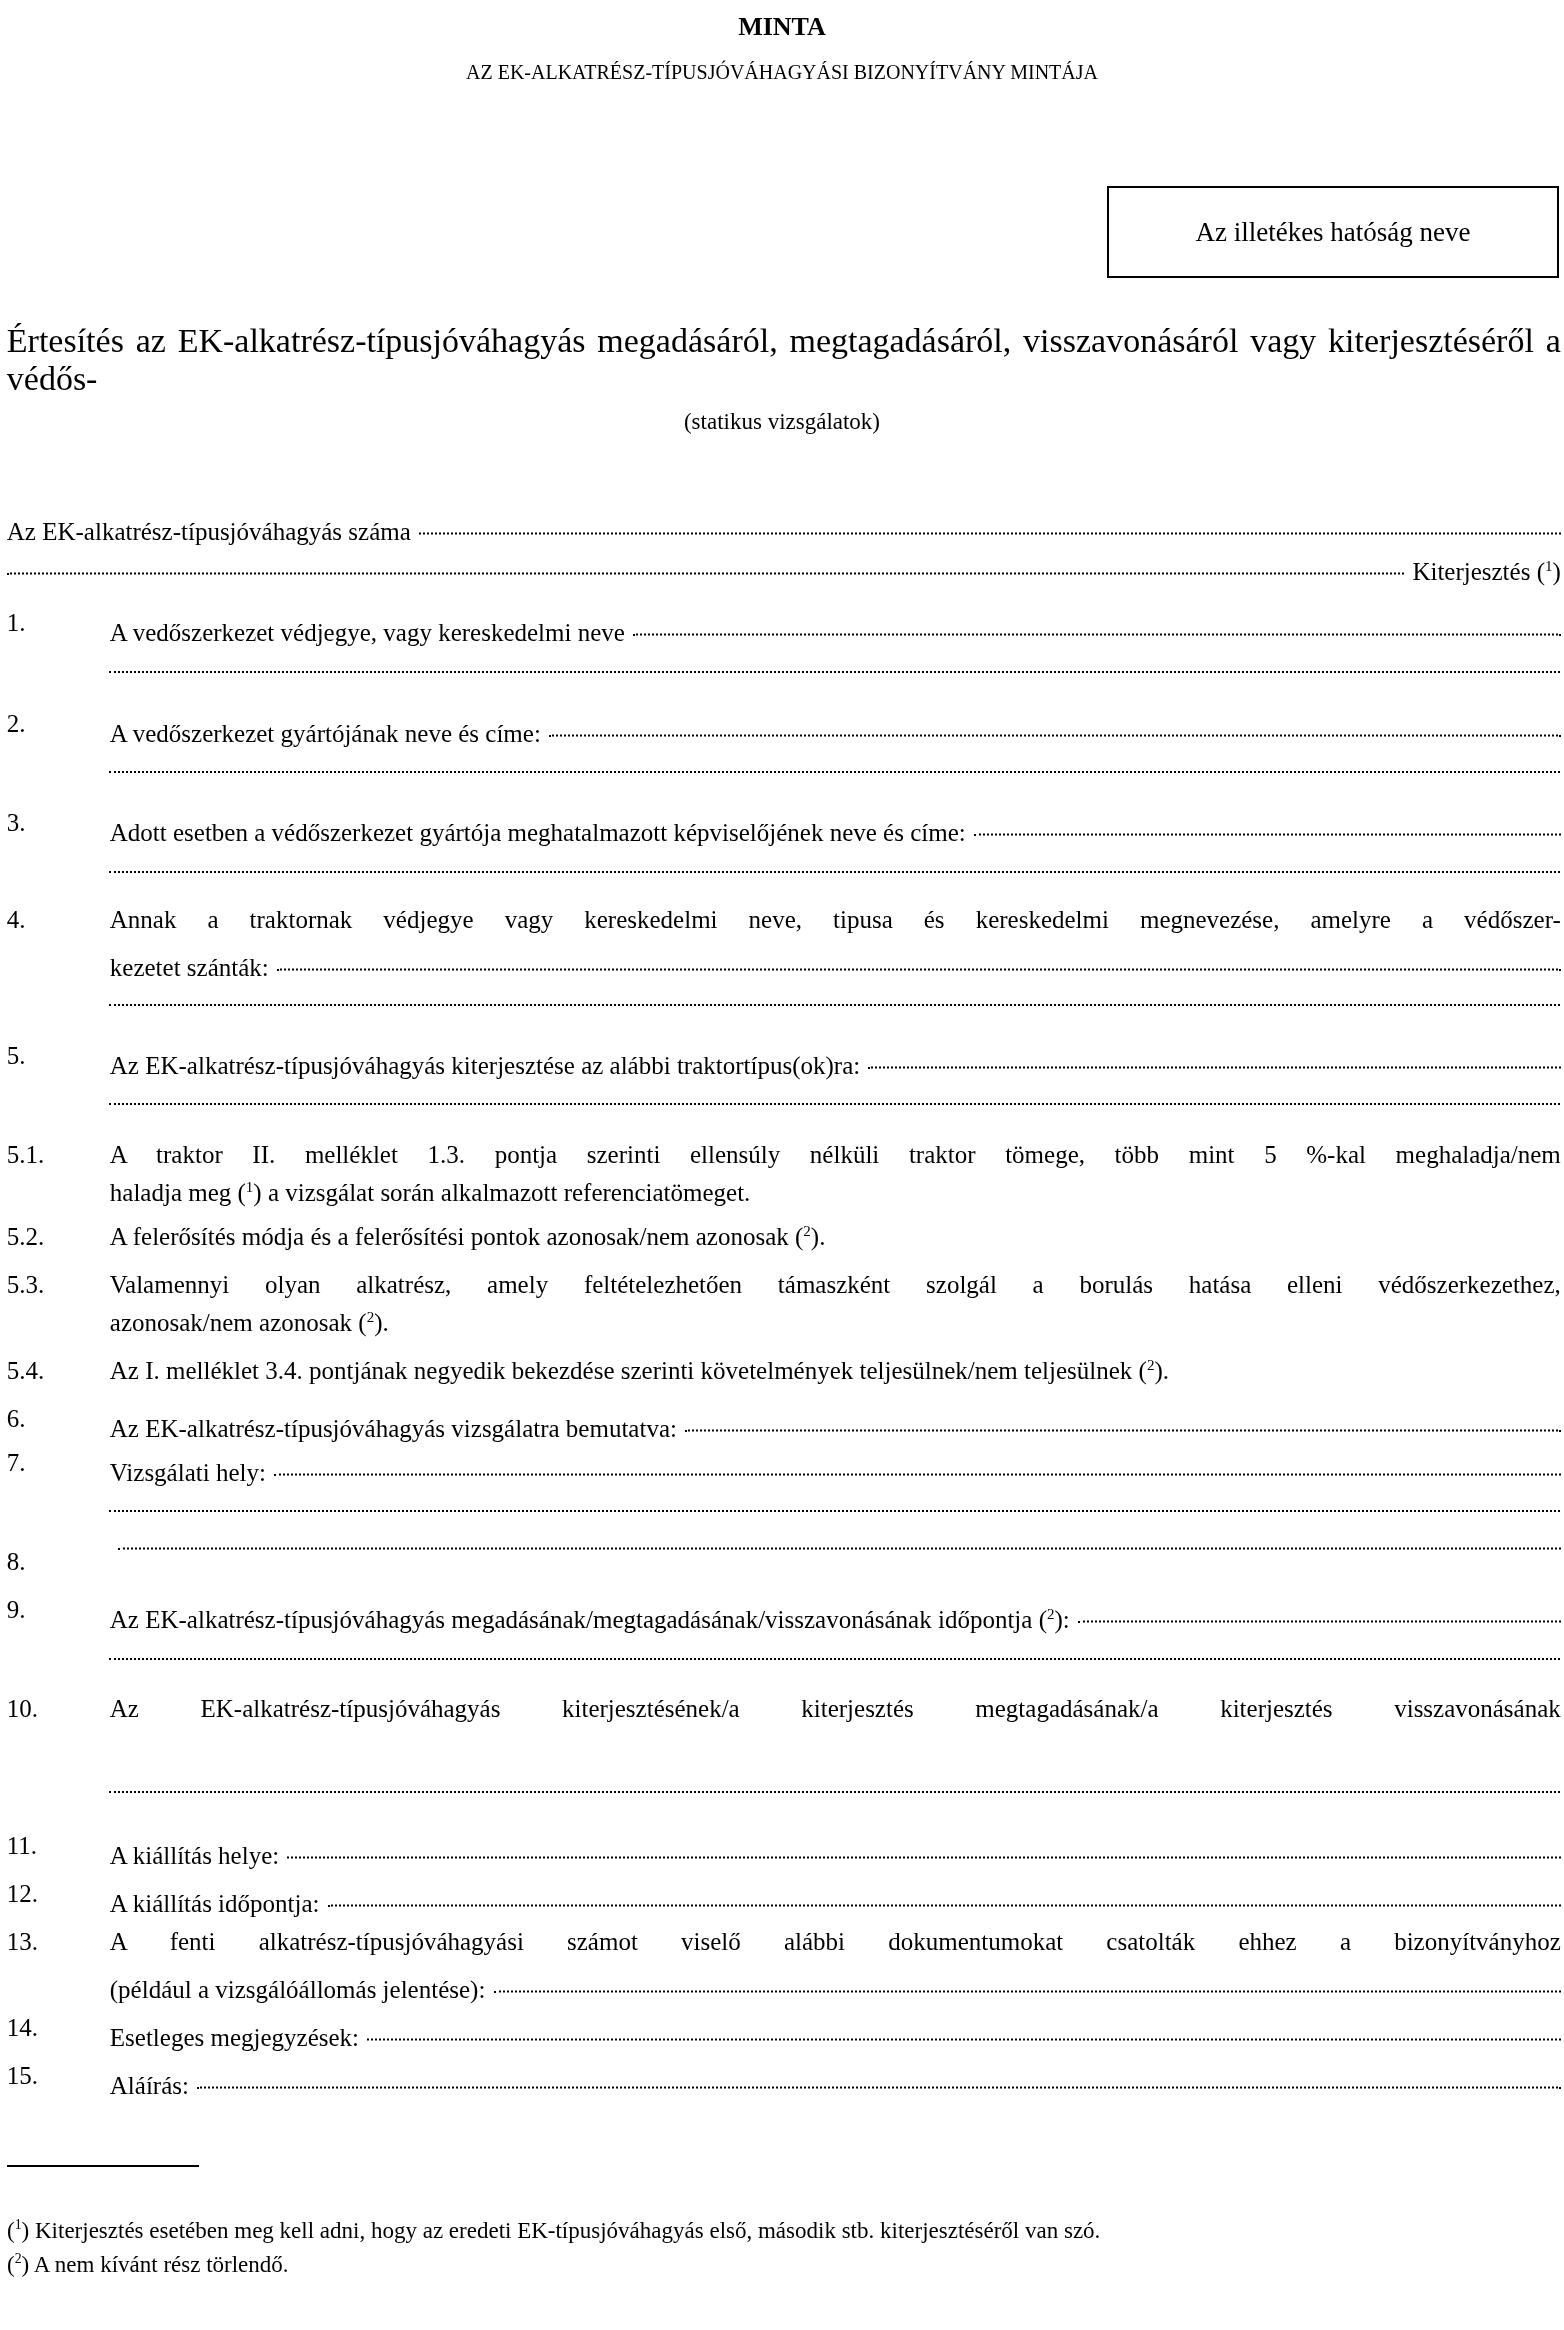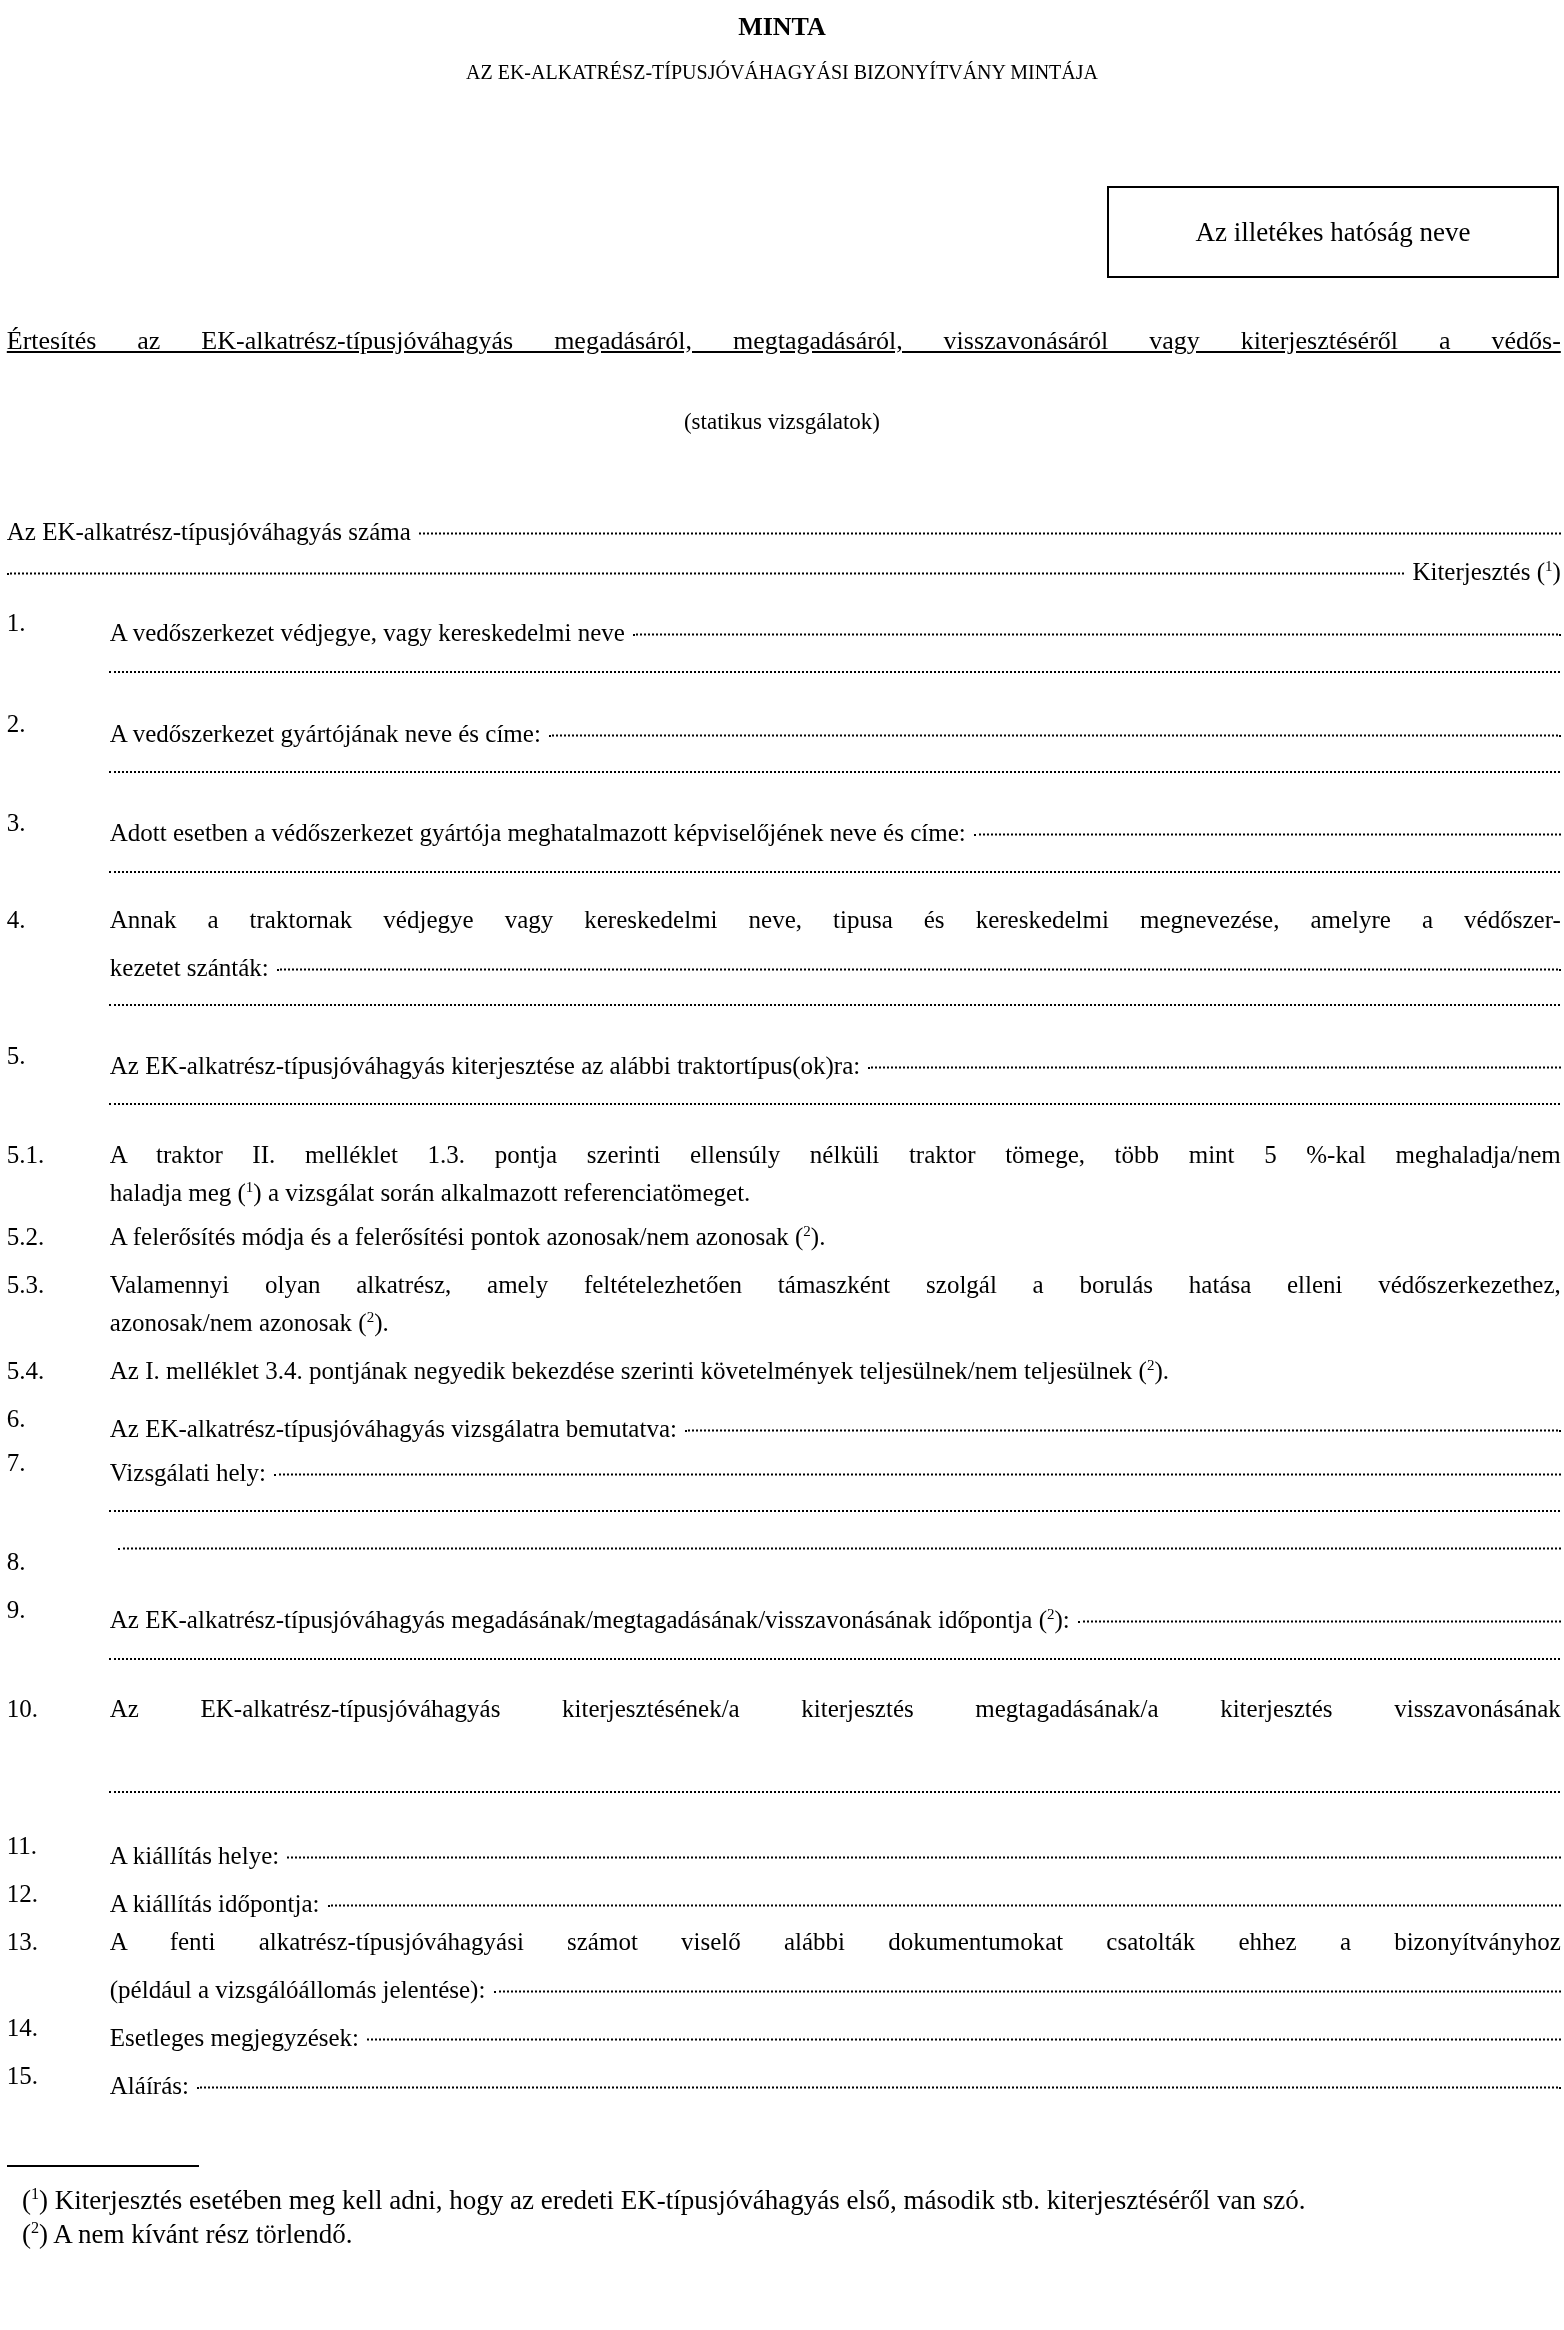--- a/index.html
+++ b/index.html
@@ -4,36 +4,36 @@
 <style>
   html, body { margin: 0; padding: 0; background: #ffffff; }
   body { width: 1564px; height: 2330px; position: relative; overflow: hidden;
          font-family: "Liberation Serif", "DejaVu Serif", serif; color: #000; }
   .abs { position: absolute; }
   .center { left: 0; width: 1564px; text-align: center; }
   .t-minta { top: 12.3px; font-size: 26px; font-weight: bold; }
   .t-main { top: 61px; font-size: 20px; font-weight: normal; }
   .box { left: 1107px; top: 186px; width: 452px; height: 92px; border: 2.7px solid #000;
          display: flex; align-items: center; justify-content: center; font-size: 27px; box-sizing: border-box; }
-  .para { font-size: 26px; line-height: 38px; text-align: justify; text-decoration: underline; }
+  .para { font-size: 34px; line-height: 38px; text-align: justify; }
   .intro { left: 6.8px; top: 322px; width: 1554px; }
   .intro .l1 { text-align-last: justify; }
   .intro .l2 { padding-left: 109px; text-align: left; }
   .statikus { top: 409px; font-size: 23px; }
   .row { left: 6.8px; width: 1554px; font-size: 25px; line-height: 38px; display: flex; }
   .num { width: 103px; flex: none; }
   .txt { flex: 1; display: flex; align-items: baseline; margin-top: 10px; }
   .txt-block { flex: 1; }
   .dots { flex: 1; border-bottom: 2.7px dotted #000; margin-left: 8.2px; height: 0; transform: translateY(-5.5px); }
   .dotline { left: 109px; width: 1451px; border-bottom: 2.7px dotted #000; height: 0; }
   .kiter { left: 6.8px; width: 1554px; font-size: 25px; line-height: 38px; display: flex; align-items: baseline; }
   .kiter .dots { margin-left: 0; margin-right: 8.2px; }
   sup { font-size: 60%; line-height: 0; }
   .fn-rule { left: 6.8px; top: 2165px; width: 192px; border-top: 2.7px solid #000; }
-  .fn { left: 22px; font-size: 27px; line-height: 34px; }
+  .fn { left: 7px; font-size: 23px; line-height: 34px; margin-top: 31px; }
   .just { text-align: justify; text-align-last: justify; }
 </style>
 </head>
 <body>
 
 <div class="abs center t-minta">MINTA</div>
 <div class="abs center t-main">AZ EK-ALKATRÉSZ-TÍPUSJÓVÁHAGYÁSI BIZONYÍTVÁNY MINTÁJA</div>
 
 <div class="abs box">
     <span>Az illetékes hatóság neve</span>

